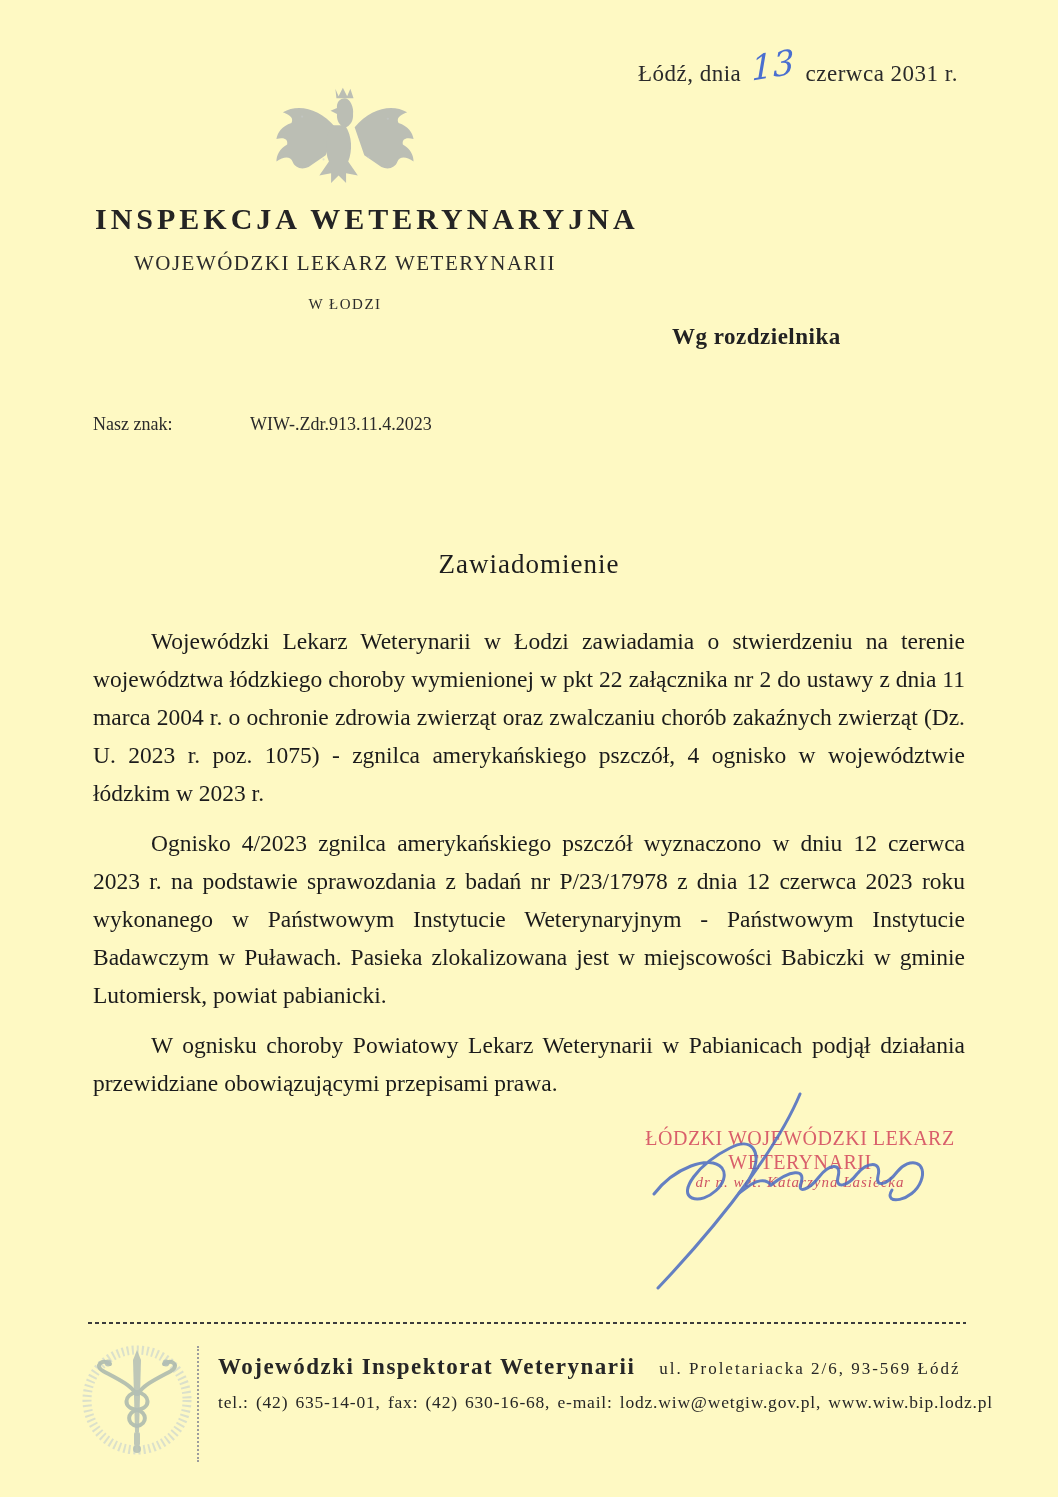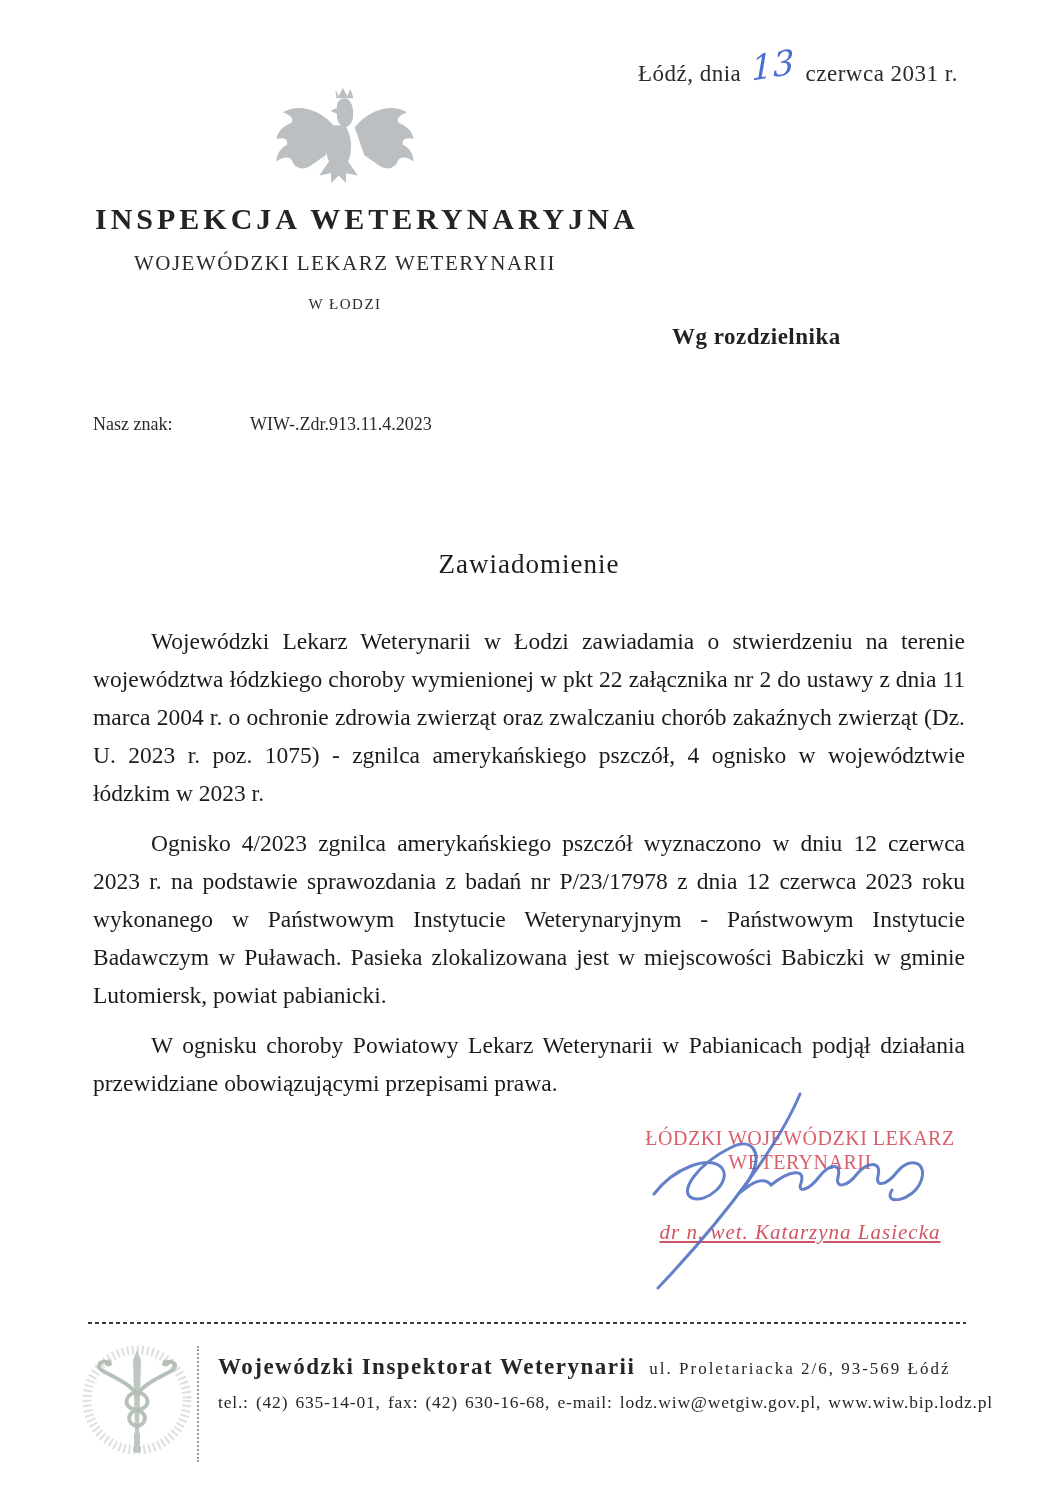--- a/index.html
+++ b/index.html
@@ -1,20 +1,20 @@
 <!DOCTYPE html>
 <html lang="pl"><head>
 <meta charset="utf-8">
 <style>
   html,body{margin:0;padding:0;background:#e8e8e8;}
   .page{
     position:relative;
     width:1058px;height:1497px;
     margin:0 auto;
-    background:#ffffff;
+    background:#fef9c3;
     font-family:"Liberation Serif","DejaVu Serif",serif;
     color:#1e1e1e;
     overflow:hidden;
   }
   
   .dateline{
     position:absolute;top:52px;right:100px;
     font-size:23px;letter-spacing:.5px;color:#2a2a2a;
     display:flex;align-items:baseline;gap:10px;
   }
@@ -69,23 +69,22 @@
   
   .signature-block{
     position:absolute;left:630px;top:1126px;width:340px;
     text-align:center;
   }
   .stamp-line{
     font-size:20px;letter-spacing:.5px;line-height:24px;
     color:#d95f6b;white-space:nowrap;
   }
   .signer-name{
-    margin-top:46px;
-    font-size:21px;font-style:italic;letter-spacing:1px;
-    color:#cf5563;white-space:nowrap;text-decoration:underline;
+    font-size:15px;font-style:italic;letter-spacing:1px;
+    color:#cf5563;white-space:nowrap;
   }
   .signature-svg{
     position:absolute;left:640px;top:1092px;
     pointer-events:none;
   }
   
   .footer-separator{
     position:absolute;left:88px;top:1322px;width:878px;height:2px;
     background:repeating-linear-gradient(90deg,#3c3c3c 0 4px,transparent 4px 7px);
   }
@@ -95,21 +94,21 @@
     border-left:2px dotted #9d9d9d;
   }
   .footer-text{
     position:absolute;left:218px;top:1354px;width:748px;color:#262626;
   }
   .footer-line1{white-space:nowrap;}
   .footer-org{
     font-size:23px;font-weight:bold;letter-spacing:1.5px;margin-top:20px;
   }
   .footer-address{
-    font-size:17px;letter-spacing:2px;margin-left:14px;
+    font-size:17px;letter-spacing:2px;margin-left:24px;
   }
   .footer-line2{
     margin-top:12px;font-size:17.5px;letter-spacing:.8px;word-spacing:2px;
     white-space:nowrap;
   }
 </style>
 </head>
 <body>
 
 <div class="page">

